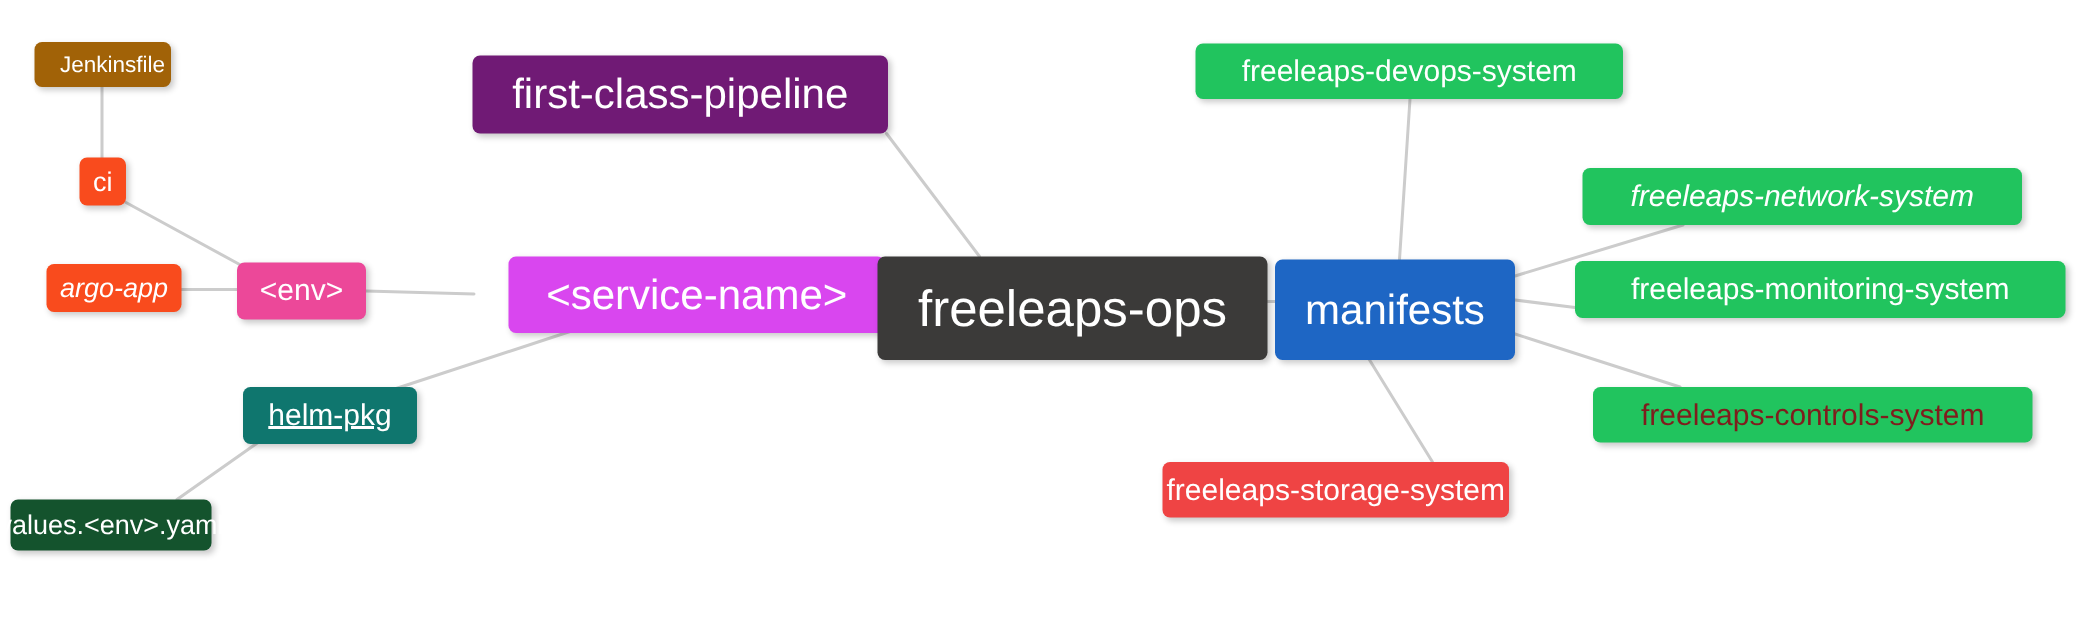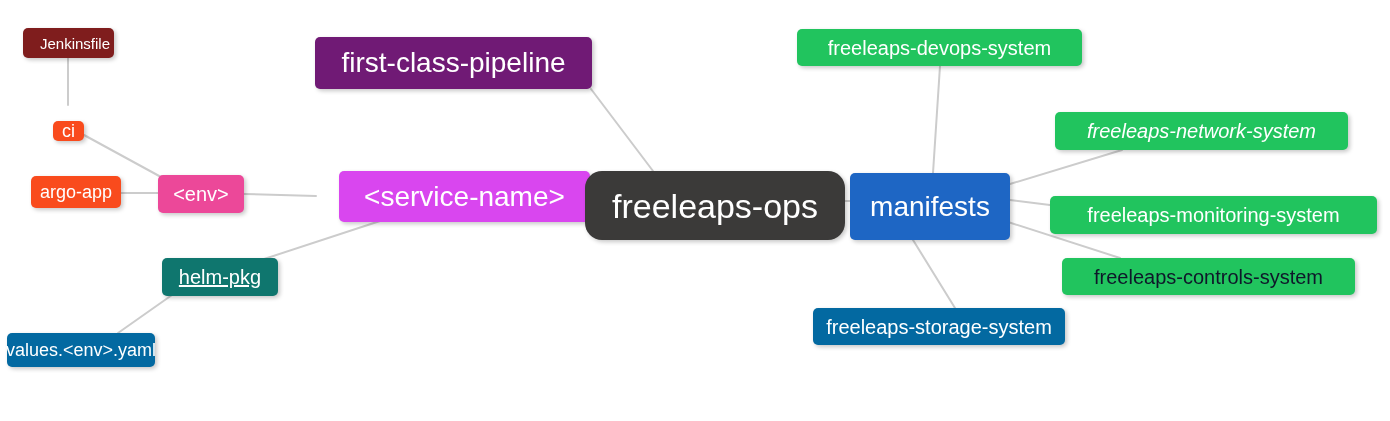--- a/index.html
+++ b/index.html
@@ -52,29 +52,29 @@
       <line x1="591" y1="89" x2="653" y2="171" stroke="#cccccc" stroke-width="2" stroke-linecap="round"></line>
       <line x1="567" y1="200" x2="587" y2="202" stroke="#cccccc" stroke-width="2" stroke-linecap="round"></line>
       <line x1="845" y1="201" x2="851" y2="201" stroke="#cccccc" stroke-width="2" stroke-linecap="round"></line>
       <line x1="933" y1="173" x2="940" y2="66" stroke="#cccccc" stroke-width="2" stroke-linecap="round"></line>
       <line x1="1010" y1="184" x2="1122" y2="150" stroke="#cccccc" stroke-width="2" stroke-linecap="round"></line>
       <line x1="1010" y1="200" x2="1050" y2="205" stroke="#cccccc" stroke-width="2" stroke-linecap="round"></line>
       <line x1="1008" y1="222" x2="1120" y2="258" stroke="#cccccc" stroke-width="2" stroke-linecap="round"></line>
       <line x1="905" y1="227" x2="955" y2="308" stroke="#cccccc" stroke-width="2" stroke-linecap="round"></line>
     </svg>
   <div id="nodes-layer">
-      <div class="node fs-xs" style="left: 23px; top: 28px; width: 91px; height: 30px; background: #7f1d1d; color: rgb(255, 255, 255); padding-left: 13px;">Jenkinsfile</div>
-      <div class="node fs-sm" style="left: 53px; top: 105px; width: 31px; height: 20px; background: rgb(249, 75, 29); color: rgb(255, 255, 255); margin-top: 16px;">ci</div>
-      <div class="node fs-sm" style="left: 31px; top: 176px; width: 90px; height: 32px; background: rgb(249, 75, 29); color: rgb(255, 255, 255);">argo-app</div>
+      <div class="node fs-xs" style="left: 23px; top: 28px; width: 91px; height: 30px; background: #a16207; color: rgb(255, 255, 255); padding-left: 13px;">Jenkinsfile</div>
+      <div class="node fs-sm" style="left: 53px; top: 105px; width: 31px; height: 32px; background: rgb(249, 75, 29); color: rgb(255, 255, 255);">ci</div>
+      <div class="node fs-sm" style="left: 31px; top: 176px; width: 90px; height: 32px; background: rgb(249, 75, 29); color: rgb(255, 255, 255); font-style: italic;">argo-app</div>
       <div class="node fs-md" style="left: 158px; top: 175px; width: 86px; height: 38px; background: #ec4899; color: rgb(255, 255, 255);">&lt;env&gt;</div>
       <div class="node fs-md" style="left: 162px; top: 258px; width: 116px; height: 38px; background: #0f766e; color: rgb(255, 255, 255); text-decoration: underline;">helm-pkg</div>
-      <div class="node fs-sm" style="left: 7px; top: 333px; width: 148px; height: 34px; background: #0369a1; color: rgb(255, 255, 255);">values.&lt;env&gt;.yaml</div>
+      <div class="node fs-sm" style="left: 7px; top: 333px; width: 134px; height: 34px; background: #14532d; color: rgb(255, 255, 255);">values.&lt;env&gt;.yaml</div>
       <div class="node fs-lg" style="left: 315px; top: 37px; width: 277px; height: 52px; background: #701a75; color: rgb(255, 255, 255);">first-class-pipeline</div>
       <div class="node fs-lg" style="left: 323px; top: 171px; width: 251px; height: 51px; background: #d946ef; color: rgb(255, 255, 255); margin-left: 16px;">&lt;service-name&gt;</div>
-      <div class="node fs-xl" style="left: 585px; top: 171px; width: 260px; height: 69px; background: rgb(59, 58, 57); color: rgb(255, 255, 255); border-radius: 17px;">freeleaps-ops</div>
+      <div class="node fs-xl" style="left: 585px; top: 171px; width: 260px; height: 69px; background: rgb(59, 58, 57); color: rgb(255, 255, 255);">freeleaps-ops</div>
       <div class="node fs-lg" style="left: 850px; top: 173px; width: 160px; height: 67px; background: rgb(30, 102, 196); color: rgb(255, 255, 255);">manifests</div>
       <div class="node fs-md" style="left: 797px; top: 29px; width: 285px; height: 37px; background: rgb(33, 196, 94); color: rgb(255, 255, 255);">freeleaps-devops-system</div>
       <div class="node fs-md" style="left: 1055px; top: 112px; width: 293px; height: 38px; background: rgb(33, 196, 94); color: rgb(255, 255, 255); font-style: italic;">freeleaps-network-system</div>
-      <div class="node fs-md" style="left: 1050px; top: 196px; width: 327px; height: 38px; background: rgb(33, 196, 94); color: rgb(255, 255, 255);">freeleaps-monitoring-system</div>
-      <div class="node fs-md" style="left: 1062px; top: 258px; width: 293px; height: 37px; background: rgb(33, 196, 94); color: #0f172a;">freeleaps-controls-system</div>
-      <div class="node fs-md" style="left: 813px; top: 308px; width: 252px; height: 37px; background: #0369a1; color: rgb(255, 255, 255);">freeleaps-storage-system</div>
+      <div class="node fs-md" style="left: 1050px; top: 174px; width: 327px; height: 38px; background: rgb(33, 196, 94); color: rgb(255, 255, 255);">freeleaps-monitoring-system</div>
+      <div class="node fs-md" style="left: 1062px; top: 258px; width: 293px; height: 37px; background: rgb(33, 196, 94); color: #7f1d1d;">freeleaps-controls-system</div>
+      <div class="node fs-md" style="left: 775px; top: 308px; width: 231px; height: 37px; background: #ef4444; color: rgb(255, 255, 255);">freeleaps-storage-system</div>
     </div>
 </div>
 
 </body></html>

